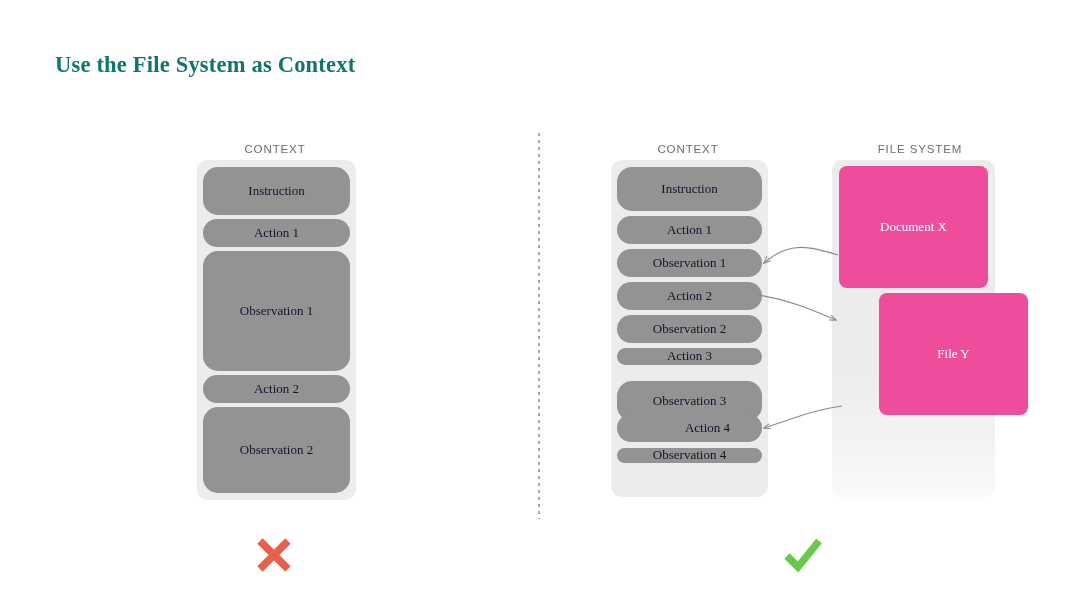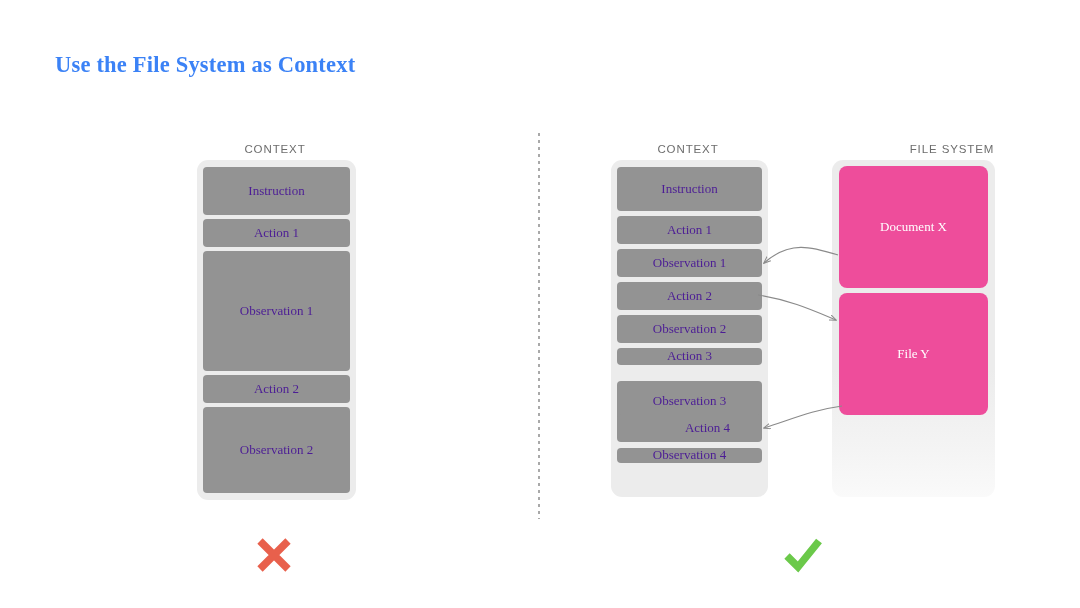--- a/index.html
+++ b/index.html
@@ -24,60 +24,60 @@
 
   
   .slide-title {
     position: absolute;
     left: 55px;
     top: 52px;
     font-family: "Liberation Serif", serif;
     font-weight: bold;
     font-size: 22.5px;
     letter-spacing: 0.2px;
-    color: #3b82f6;
+    color: #0f766e;
     white-space: nowrap;
   }
 
   
   .col-header {
     position: absolute;
     font-family: "Liberation Sans", sans-serif;
     font-size: 11.5px;
     letter-spacing: 0.9px;
     color: #6d6d6d;
     text-align: right;
     white-space: nowrap;
     transform: translateX(-50%);
   }
   .col-header.left-ctx  { left: 275px; top: 143px; }
   .col-header.right-ctx { left: 688px; top: 143px; }
-  .col-header.fs        { left: 944px; top: 143px; padding-left: 16px; }
+  .col-header.fs        { left: 912px; top: 143px; padding-left: 16px; }
 
   
   .panel {
     position: absolute;
     background: #ececec;
     border-radius: 11px;
     box-sizing: border-box;
   }
   .panel.fs-panel {
     background: linear-gradient(to bottom, #ececec 0%, #ececec 62%, #f4f4f4 86%, #fafafa 100%);
   }
 
   #panel-left-context  { left: 197px; top: 160px; width: 159px; height: 340px; }
   #panel-right-context { left: 611px; top: 160px; width: 157px; height: 337px; }
   #panel-filesystem    { left: 832px; top: 160px; width: 163px; height: 337px; }
 
   
   .ctx-block {
     position: absolute;
     background: #939393;
-    border-radius: 4px;
-    color: #4c1d95;
+    border-radius: 15px;
+    color: #0f172a;
     font-family: "Liberation Serif", serif;
     font-size: 13px;
     display: flex;
     align-items: center;
     justify-content: center;
     box-sizing: border-box;
     text-align: center;
     line-height: 1.1;
   }
   #panel-left-context .ctx-block  { left: 6px; width: 147px; }
@@ -197,21 +197,21 @@
       </div>
     </div>
 
   <div class="col-header fs">FILE SYSTEM</div>
 
   <div class="panel fs-panel" id="panel-filesystem">
 
   <div class="file-block" style="top: 6px; height: 122px;">
         <span>Document X</span>
       </div>
-      <div class="file-block" style="top: 133px; height: 122px;">
+      <div class="file-block" style="top: 133px; height: 122px; margin-left: 40px;">
         <span>File Y</span>
       </div>
     </div>
 
   <svg id="connectors" viewBox="0 0 1080 608">
     <defs>
       <marker id="arrowhead" markerWidth="7" markerHeight="7" refX="6" refY="3" orient="auto" markerUnits="strokeWidth">
         <path d="M0,0.4 L6.4,3 L0,5.6" fill="none" stroke="#8a8a8a" stroke-width="0.9"></path>
       </marker>
     </defs>

